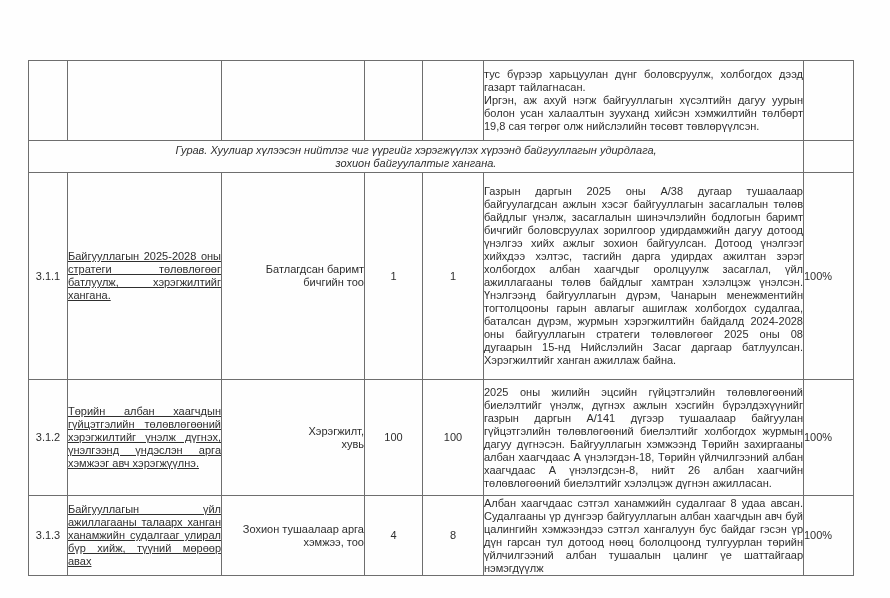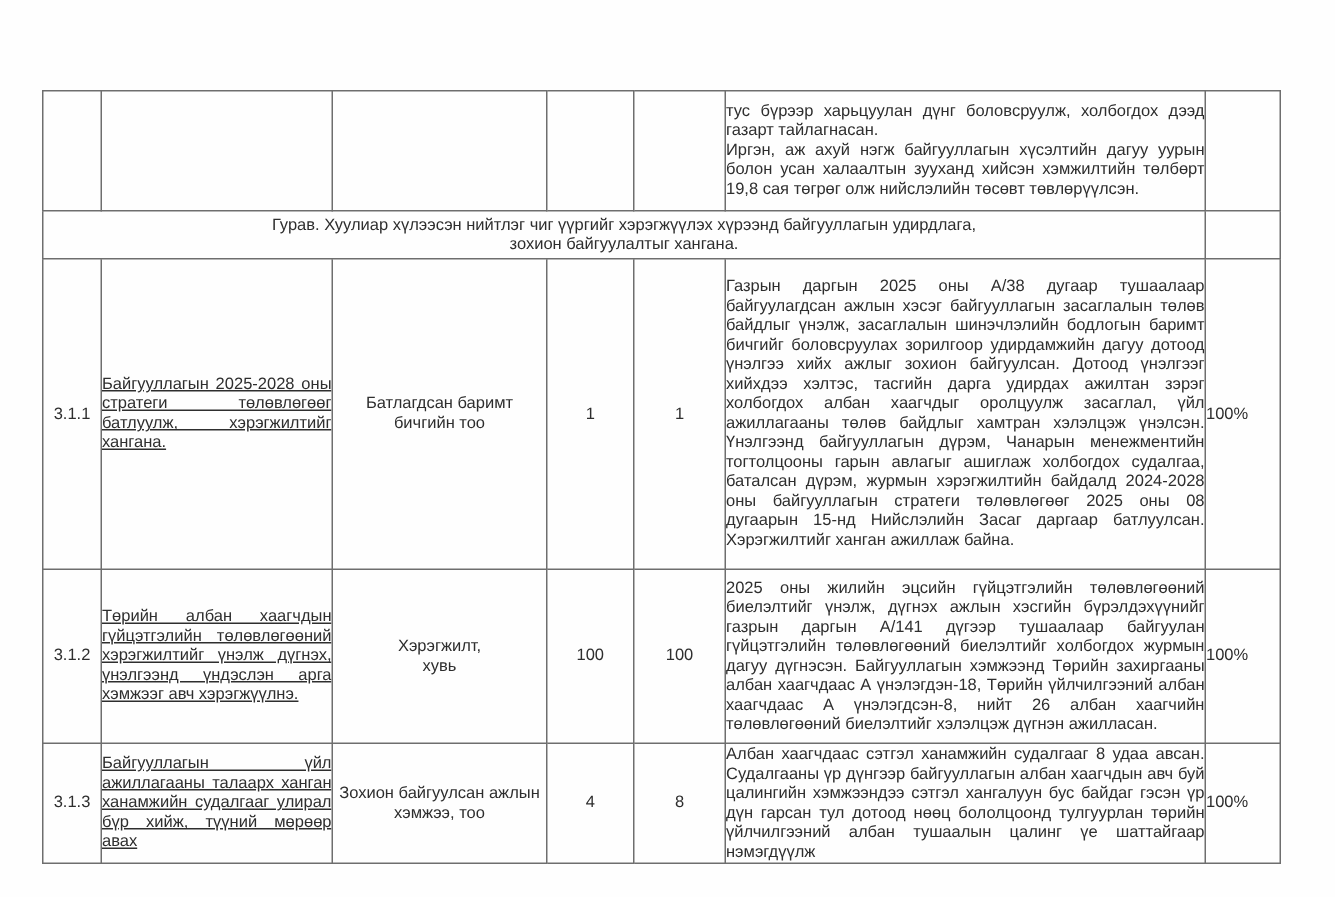--- a/index.html
+++ b/index.html
@@ -42,21 +42,21 @@
   td.c-id {
     text-align: center;
   }
   td.c-task {
     text-align: justify;
     text-justify: inter-word;
     padding: 2px 6px;
     text-decoration: underline;
   }
   td.c-ind {
-    text-align: center;
+    text-align: right;
     white-space: pre-line;
     padding: 2px 4px;
   }
   td.c-num {
     text-align: center;
   }
   td.c-res {
     text-align: justify;
     text-justify: inter-word;
     vertical-align: top;
@@ -65,20 +65,21 @@
   }
   td.c-pct {
     text-align: left;
   }
   td.c-sect {
     text-align: center;
     white-space: pre-line;
     font-size: 11px;
     line-height: 14px;
     padding: 2px 4px;
+    font-style: italic;
   }
 </style>
 </head>
 <body>
 
 <div class="page">
   <table class="report">
     <colgroup>
       <col style="width:39px">
       <col style="width:154px">
@@ -125,21 +126,21 @@
 хувь</td>
       <td class="c-num">100</td>
       <td class="c-num">100</td>
       <td class="c-res">2025 оны жилийн эцсийн гүйцэтгэлийн төлөвлөгөөний биелэлтийг үнэлж, дүгнэх ажлын хэсгийн бүрэлдэхүүнийг газрын даргын А/141 дүгээр тушаалаар байгуулан гүйцэтгэлийн төлөвлөгөөний биелэлтийг холбогдох журмын дагуу дүгнэсэн. Байгууллагын хэмжээнд Төрийн захиргааны албан хаагчдаас А үнэлэгдэн-18, Төрийн үйлчилгээний албан хаагчдаас А үнэлэгдсэн-8, нийт 26 албан хаагчийн төлөвлөгөөний биелэлтийг хэлэлцэж дүгнэн ажилласан.</td>
       <td class="c-pct">100%</td>
     </tr>
 
     <tr class="r-313">
       <td class="c-id">3.1.3</td>
       <td class="c-task">Байгууллагын үйл ажиллагааны талаарх ханган ханамжийн судалгааг улирал бүр хийж, түүний мөрөөр авах</td>
-      <td class="c-ind">Зохион байгуулсан ажлын
+      <td class="c-ind">Зохион тушаалаар арга
 хэмжээ, тоо</td>
       <td class="c-num">4</td>
       <td class="c-num">8</td>
       <td class="c-res">Албан хаагчдаас сэтгэл ханамжийн судалгааг 8 удаа авсан. Судалгааны үр дүнгээр байгууллагын албан хаагчдын авч буй цалингийн хэмжээндээ сэтгэл хангалуун бус байдаг гэсэн үр дүн гарсан тул дотоод нөөц бололцоонд тулгуурлан төрийн үйлчилгээний албан тушаалын цалинг үе шаттайгаар нэмэгдүүлж</td>
       <td class="c-pct">100%</td>
     </tr>
   </tbody>
     </table>
 </div>
 

